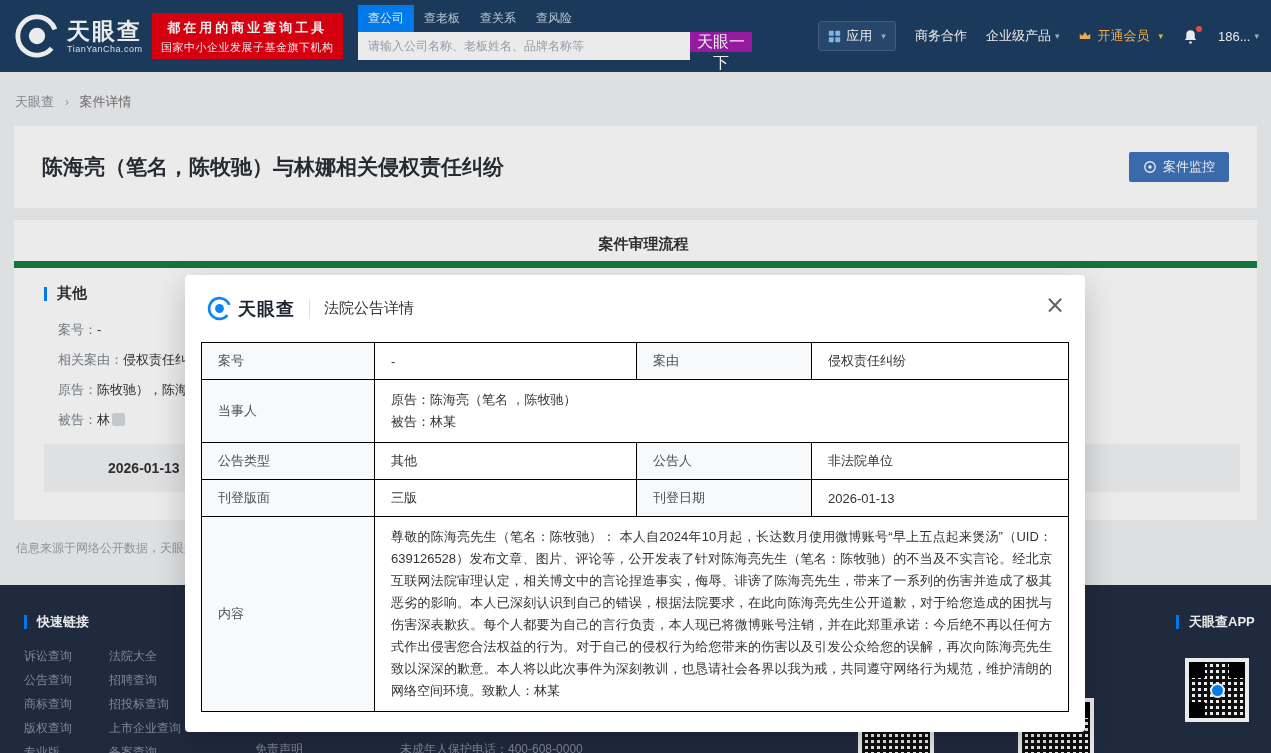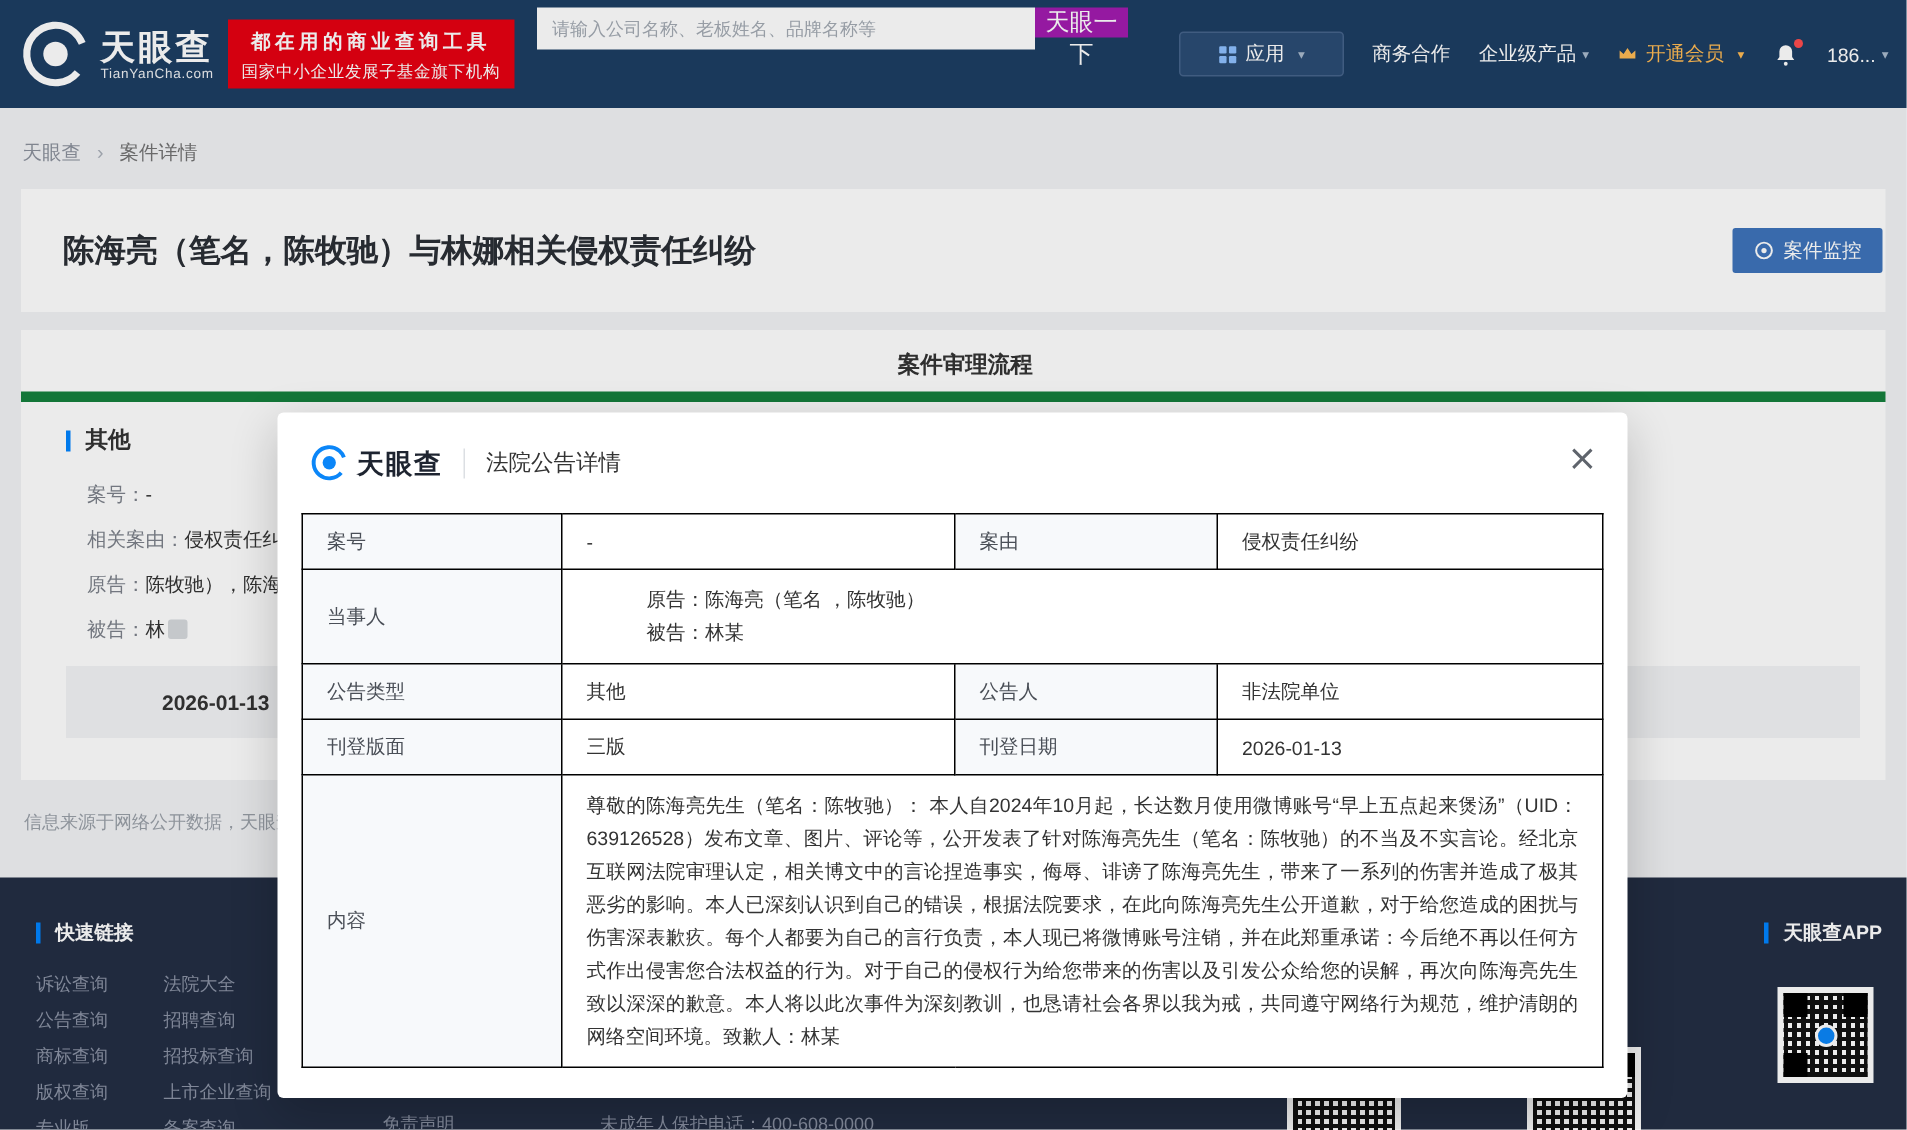--- a/index.html
+++ b/index.html
@@ -24,36 +24,36 @@
   .search-tab { color:#cdd7e2; font-size:12px; padding:5px 10px; cursor:pointer; }
   .search-tab.active { background:#0084ff; color:#fff; }
   .search-row { display:flex; }
   .search-input { width:332px; height:28px; border:none; padding:0 10px; font-size:12px; color:#333; outline:none; background:#fff; }
   .search-input::placeholder { color:#a4abb4; }
   .search-btn { width:62px; height:20px; background:#a21caf; color:#fff; font-size:16px; border:none; cursor:pointer; }
 
   .nav-right { position:absolute; right:12px; top:0; height:72px; display:flex; align-items:center; gap:19px; color:#fff; font-size:13px; }
   .nav-item { display:flex; align-items:center; cursor:pointer; white-space:nowrap; }
   .menu-apps { display:flex; align-items:center; gap:5px; border:1px solid #46648b; background:#2b4d75;
-    padding:5px 25px; border-radius:3px; cursor:pointer; }
+    padding:5px 9px; border-radius:3px; cursor:pointer; }
   .caret { font-size:9px; color:#a9bacd; margin-left:4px; }
   .menu-vip { color:#ffbb54; display:flex; align-items:center; gap:5px; cursor:pointer; }
   .menu-vip .caret { color:#ffbb54; }
   .bell { position:relative; cursor:pointer; display:flex; }
   .bell-dot { position:absolute; top:-2px; right:-3px; width:6px; height:6px; background:#ff4d4f; border-radius:50%; }
 
   
   .breadcrumb { position:absolute; top:93px; left:15px; font-size:13px; color:#8b919c; }
   .breadcrumb .sep { margin:0 7px; color:#aab0b9; }
   .breadcrumb .current { color:#737373; }
 
   .title-card { position:absolute; top:126px; left:14px; width:1243px; height:82px; background:#fff; }
   .page-title { position:absolute; left:28px; top:50%; transform:translateY(-50%);
     font-size:21px; font-weight:bold; color:#2b2f36; }
-  .monitor-btn { position:absolute; right:2px; top:26px; height:30px; background:#3e74bb; color:#fff;
+  .monitor-btn { position:absolute; right:28px; top:26px; height:30px; background:#3e74bb; color:#fff;
     border:none; border-radius:2px; font-size:13px; padding:0 14px; display:flex; align-items:center; gap:6px; cursor:pointer; }
 
   
   .case-card { position:absolute; top:220px; left:14px; width:1243px; height:300px; background:#fff; }
   .card-header { height:48px; line-height:48px; padding-left:16px; font-size:15px; font-weight:bold;
     color:#333; border-bottom:7px solid #15803d;text-align:center; }
   .stage { margin:16px 0 0 30px; display:flex; align-items:center; font-size:15px; font-weight:bold; color:#333; }
   .accent-bar { display:inline-block; width:3px; height:14px; background:#0084ff; margin-right:10px; }
   .fields { margin:12px 0 0 44px; }
   .field-row { font-size:13px; line-height:30px; white-space:nowrap; }
@@ -100,21 +100,21 @@
   .m-logo { display:flex; align-items:center; }
   .m-logo-text { font-size:18px; font-weight:bold; color:#1e2430; margin-left:6px; letter-spacing:1px; }
   .m-divider { width:1px; height:20px; background:#dcdfe3; margin:0 14px; }
   .m-title { font-size:15px; color:#333; }
   .m-close { position:absolute; right:20px; top:18px; font-size:24px; color:#5f646c; cursor:pointer; line-height:1;
     font-family:"DejaVu Sans",sans-serif; }
   .modal-body { padding:0 16px 20px; }
   table.detail { width:100%; border-collapse:collapse; font-size:13px; table-layout:fixed; }
   .detail td { border:1px solid #000000; padding:9px 16px; color:#333; vertical-align:middle; }
   td.lbl { background:#f7f9fb; color:#4a4f57; }
-  .party-line { line-height:22px;margin-left:40px; }
+  .party-line { line-height:22px; }
   .content-cell { line-height:22px; text-align:justify; vertical-align:top; }
 </style>
 </head>
 <body>
 
 <div class="page">
 
   <header class="topnav">
     <div class="logo">
       <svg class="logo-icon" viewBox="0 0 48 48">
@@ -126,20 +126,26 @@
         <div class="logo-en">TianYanCha.com</div>
       </div>
     </div>
 
     <div class="slogan">
       <div class="slogan-l1">都在用的商业查询工具</div>
       <div class="slogan-l2">国家中小企业发展子基金旗下机构</div>
     </div>
 
     <div class="search-wrap">
+      <div class="search-tabs">
+        <span class="search-tab active">查公司</span>
+        <span class="search-tab">查老板</span>
+        <span class="search-tab">查关系</span>
+        <span class="search-tab">查风险</span>
+      </div>
       <div class="search-row">
         <input class="search-input" placeholder="请输入公司名称、老板姓名、品牌名称等" style="">
         <button class="search-btn">天眼一下</button>
       </div>
     </div>
 
     <div class="nav-right">
       <div class="menu-apps">
         <svg width="13" height="13" viewBox="0 0 16 16">
           <rect x="1" y="1" width="6" height="6" rx="1" fill="#8fc1ff"></rect>

